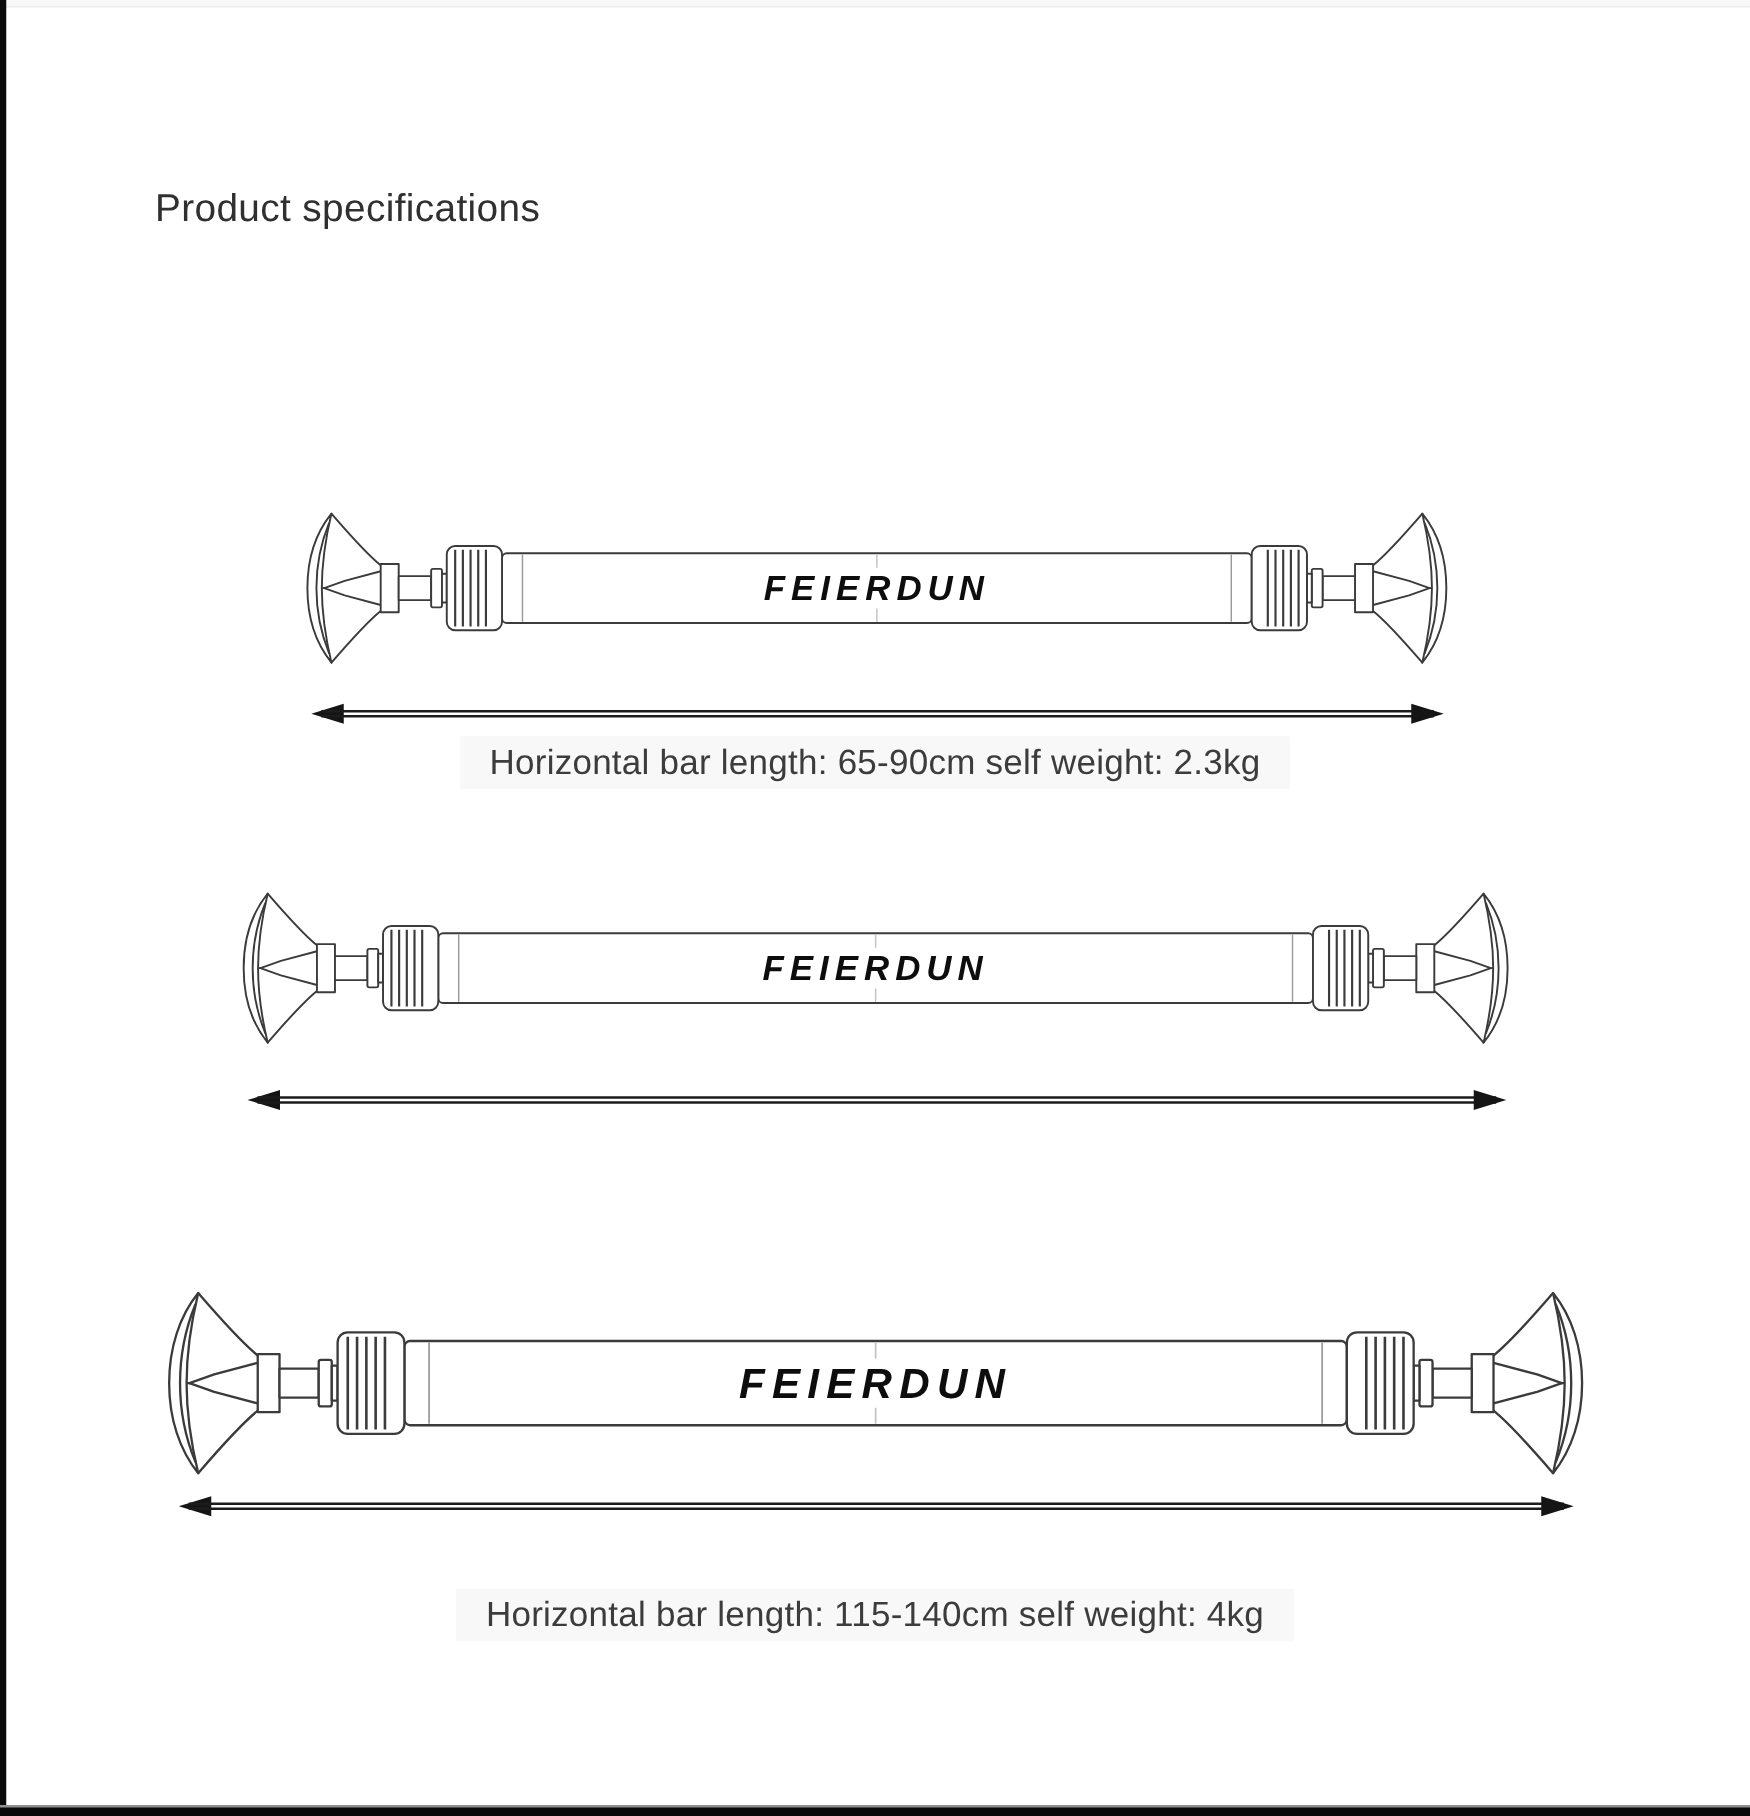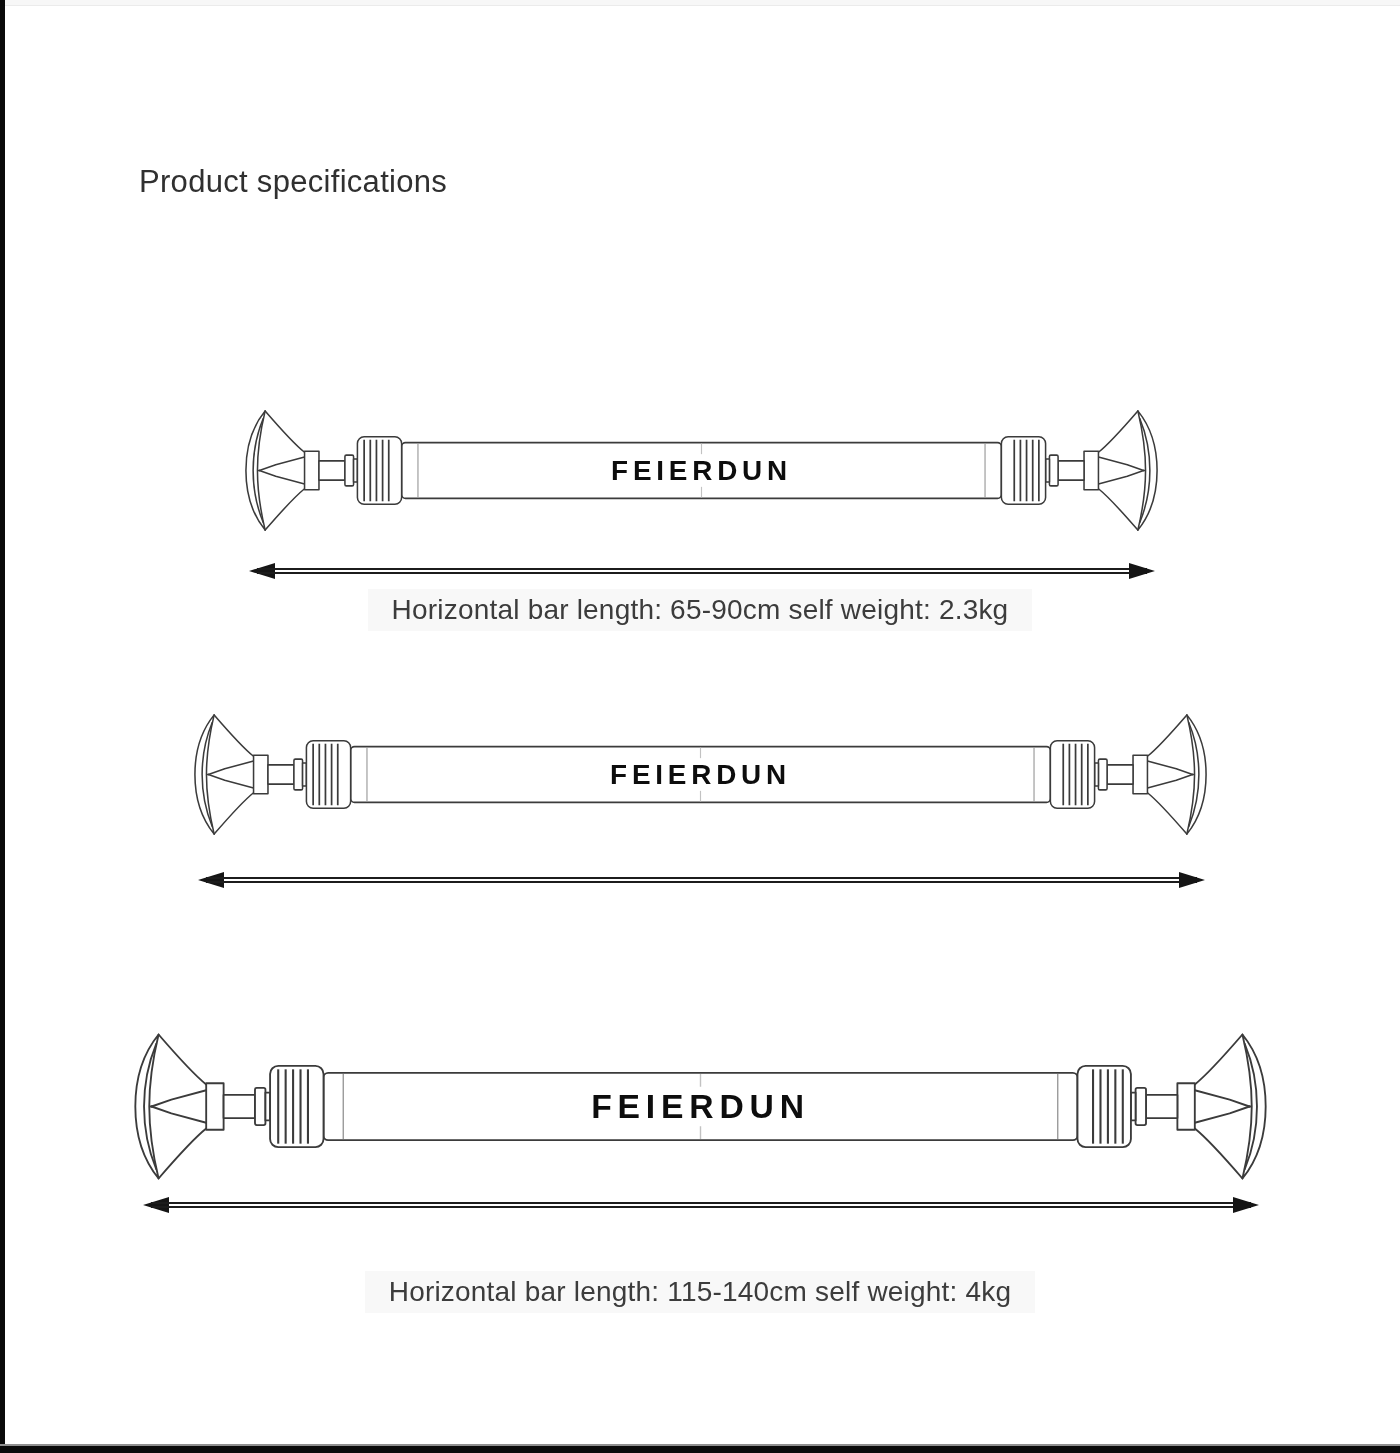--- a/index.html
+++ b/index.html
@@ -12,27 +12,27 @@
   }
   .page{position:absolute;inset:0;background:var(--bg,#ffffff);}
 
   
   .top-band{position:absolute;top:0;left:0;right:0;height:5px;background:#f7f7f7;border-bottom:1px solid #ebebeb;}
   .edge-left{position:absolute;top:0;bottom:0;left:0;width:5px;background:var(--edge,#0a0a0a);}
   .edge-bottom{position:absolute;left:0;right:0;bottom:0;height:7px;background:var(--edge,#0a0a0a);border-top:2px solid #8f8f8f;}
 
   
   .title{
-    position:absolute;left:123px;top:148px;margin:16px;
+    position:absolute;left:123px;top:148px;margin:1px;
     font-size:31px;font-weight:400;letter-spacing:0.3px;
     color:#303030;
   }
 
   
-  .fig{position:absolute;}
+  .fig{position:absolute;font-style:italic;}
   .fig1{left:244px;top:408px;width:915px;height:125px;}
   .fig2{left:193px;top:712px;width:1015px;height:125px;}
   .fig3{left:133px;top:1031px;width:1135px;height:151px;}
   .fig svg{display:block;width:100%;height:100%;}
 
   
   .ln{fill:none;stroke:var(--line,#3b3b3b);stroke-width:1.6;stroke-linecap:round;stroke-linejoin:round;}
   .lnf{fill:#ffffff;stroke:var(--line,#3b3b3b);stroke-width:1.6;stroke-linejoin:round;}
   .rib{fill:none;stroke:var(--line,#3b3b3b);stroke-width:1.8;}
   .seam{fill:none;stroke:#9a9a9a;stroke-width:1.2;}

